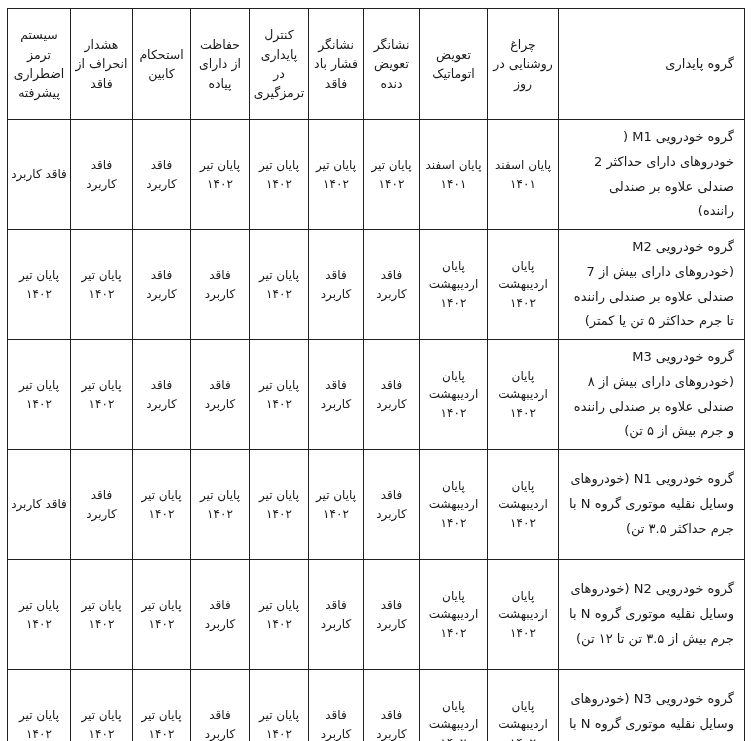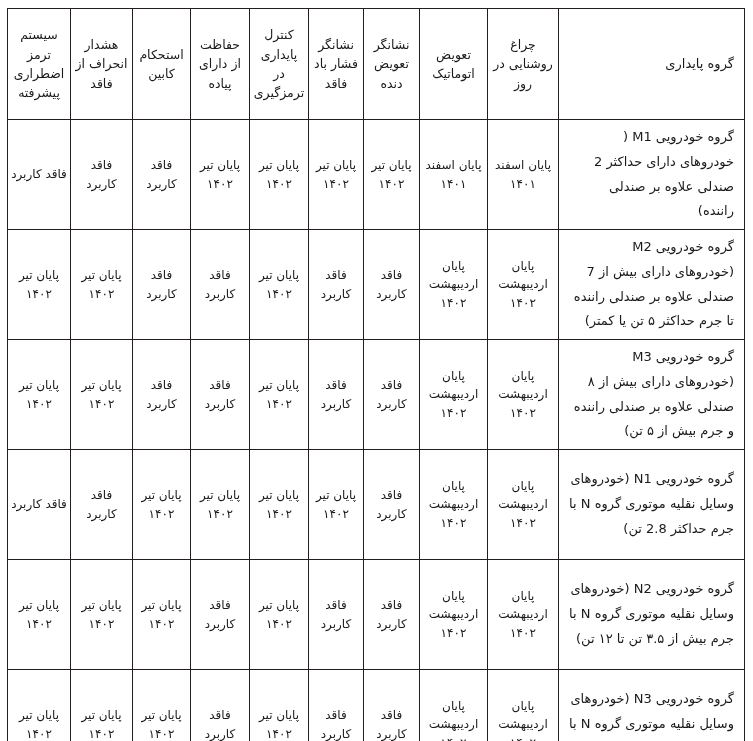--- a/index.html
+++ b/index.html
@@ -135,21 +135,21 @@
         <td>پایان اردیبهشت ۱۴۰۲</td>
         <td>فاقد کاربرد</td>
         <td>فاقد کاربرد</td>
         <td>پایان تیر ۱۴۰۲</td>
         <td>فاقد کاربرد</td>
         <td>فاقد کاربرد</td>
         <td>پایان تیر ۱۴۰۲</td>
         <td>پایان تیر ۱۴۰۲</td>
       </tr>
       <tr>
-        <td class="col-group">گروه خودرویی N1 (خودروهای وسایل نقلیه موتوری گروه N با جرم حداکثر 2.8 تن)</td>
+        <td class="col-group">گروه خودرویی N1 (خودروهای وسایل نقلیه موتوری گروه N با جرم حداکثر ۳.۵ تن)</td>
         <td>پایان اردیبهشت ۱۴۰۲</td>
         <td>پایان اردیبهشت ۱۴۰۲</td>
         <td>فاقد کاربرد</td>
         <td>پایان تیر ۱۴۰۲</td>
         <td>پایان تیر ۱۴۰۲</td>
         <td>پایان تیر ۱۴۰۲</td>
         <td>پایان تیر ۱۴۰۲</td>
         <td>فاقد کاربرد</td>
         <td>فاقد کاربرد</td>
       </tr>

